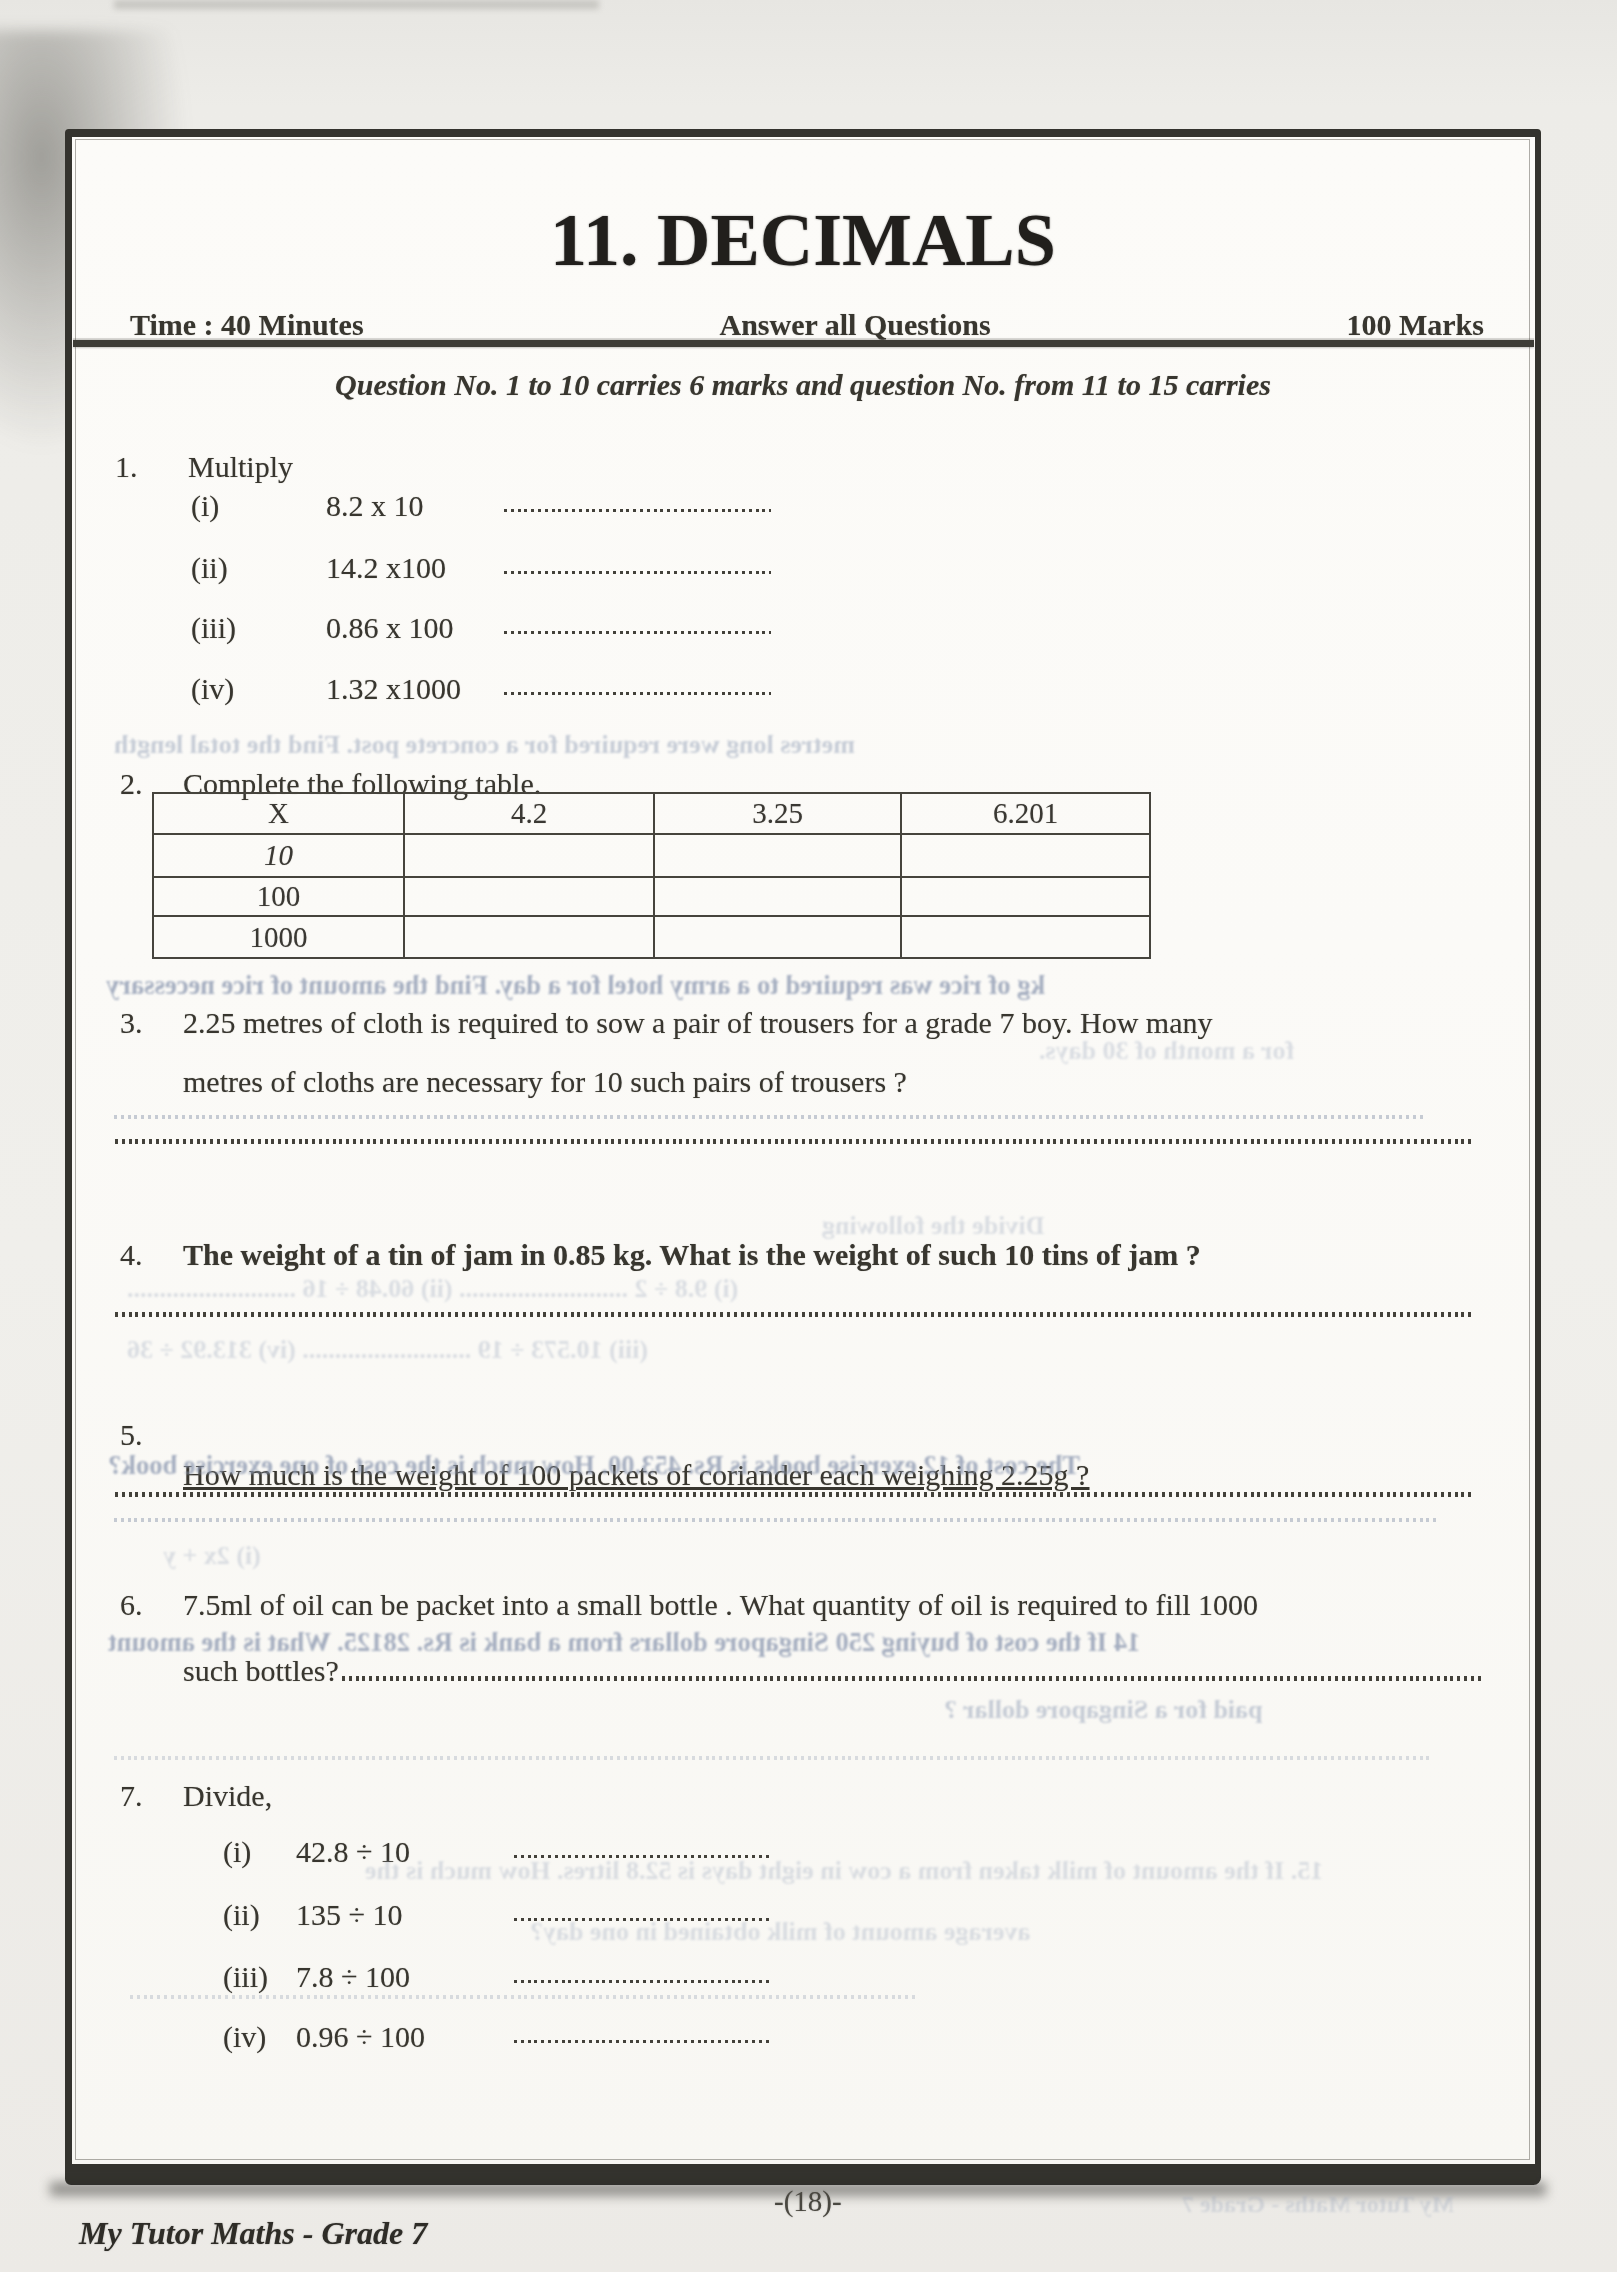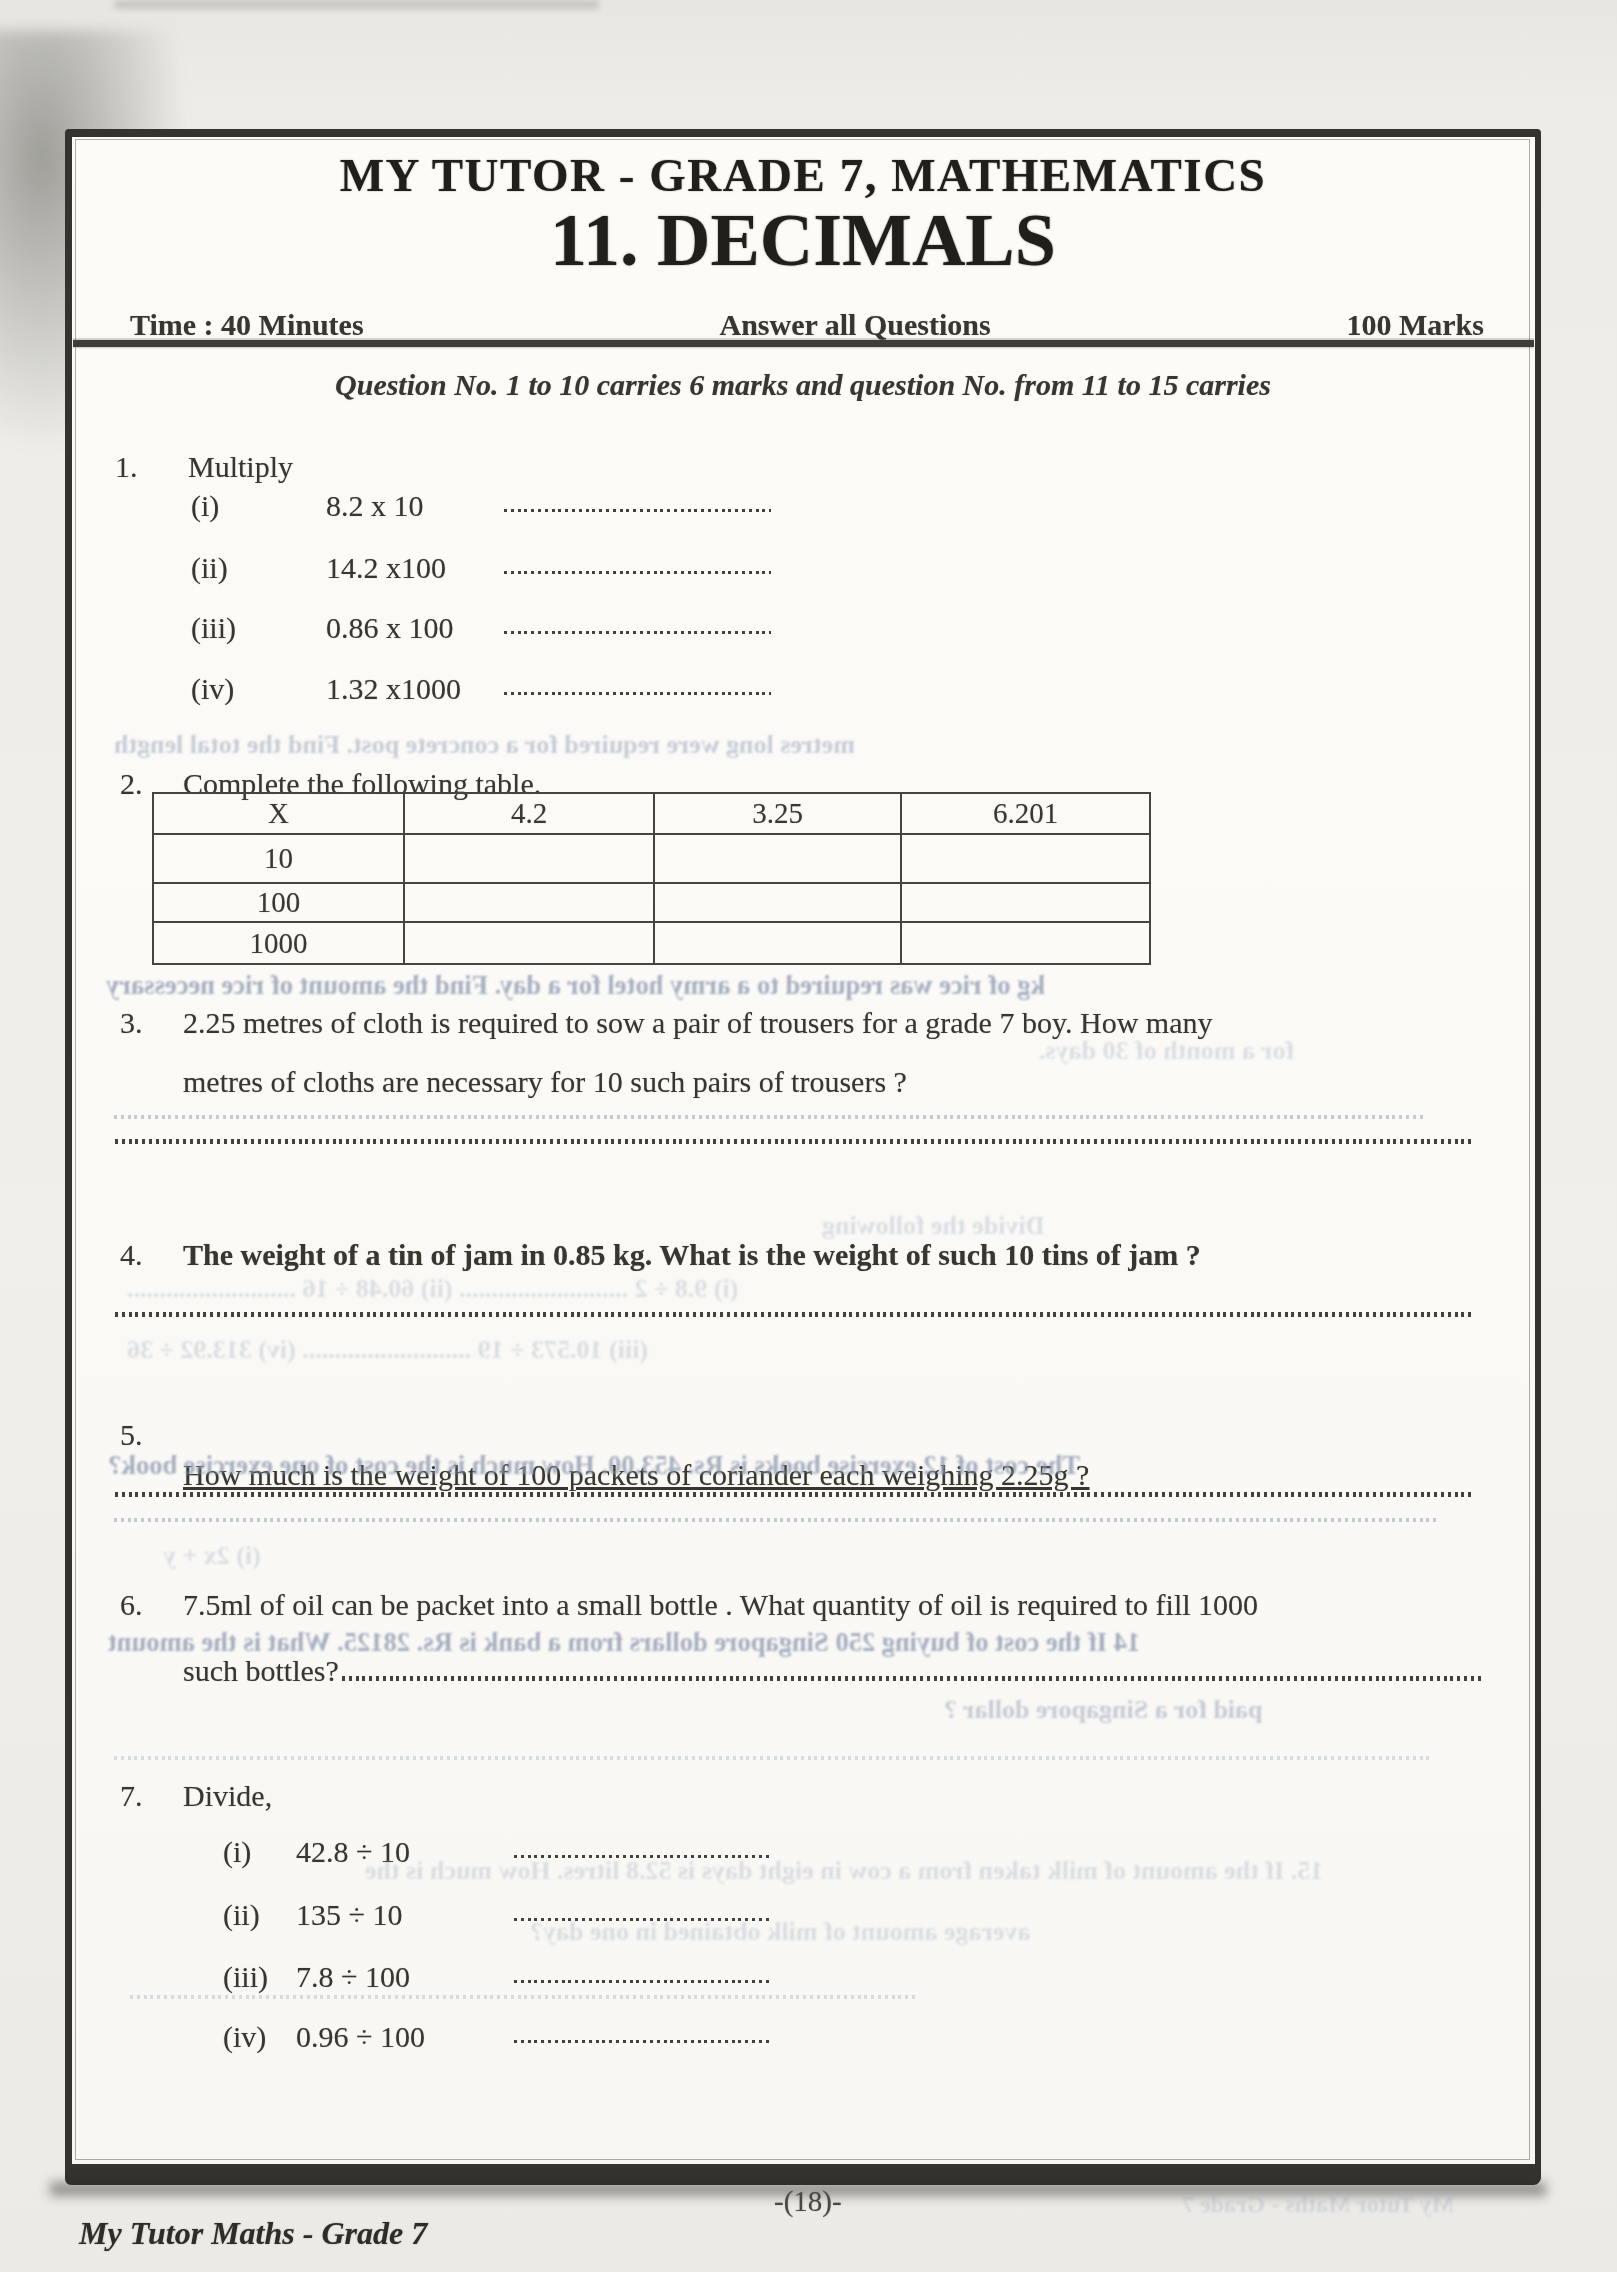--- a/index.html
+++ b/index.html
@@ -97,21 +97,20 @@
 
 <div class="page">
 
   <div class="corner-shade"></div>
   <div class="top-streak"></div>
 
   <div class="frame"></div>
   <div class="frame-inner"></div>
   <div class="bottom-shadow"></div>
 
-  <div class="abs title1">MY TUTOR - GRADE 7, MATHEMATICS</div>
   <div class="abs title2">11. DECIMALS</div>
   <div class="abs time-row ink">
     <span>Time : 40 Minutes</span>
     <span>Answer all Questions</span>
     <span>100 Marks</span>
   </div>
   <div class="header-sep"></div>
 
   <div class="abs instr ink" style="top:368px;">Question No. 1 to 10 carries  6 marks and question No. from 11 to 15 carries</div>
 
@@ -149,21 +148,21 @@
         <col style="width:247px;">
         <col style="width:249px;">
       </colgroup>
     <tbody>
         <tr style="height:41px;">
       <td>X</td>
       <td>4.2</td>
       <td>3.25</td>
       <td>6.201</td>
     </tr>
-    <tr style="height:49px;">
+    <tr style="height:43px;font-style:italic;">
       <td>10</td>
       <td></td>
       <td></td>
       <td></td>
     </tr>
     <tr style="height:39px;">
       <td>100</td>
       <td></td>
       <td></td>
       <td></td>

